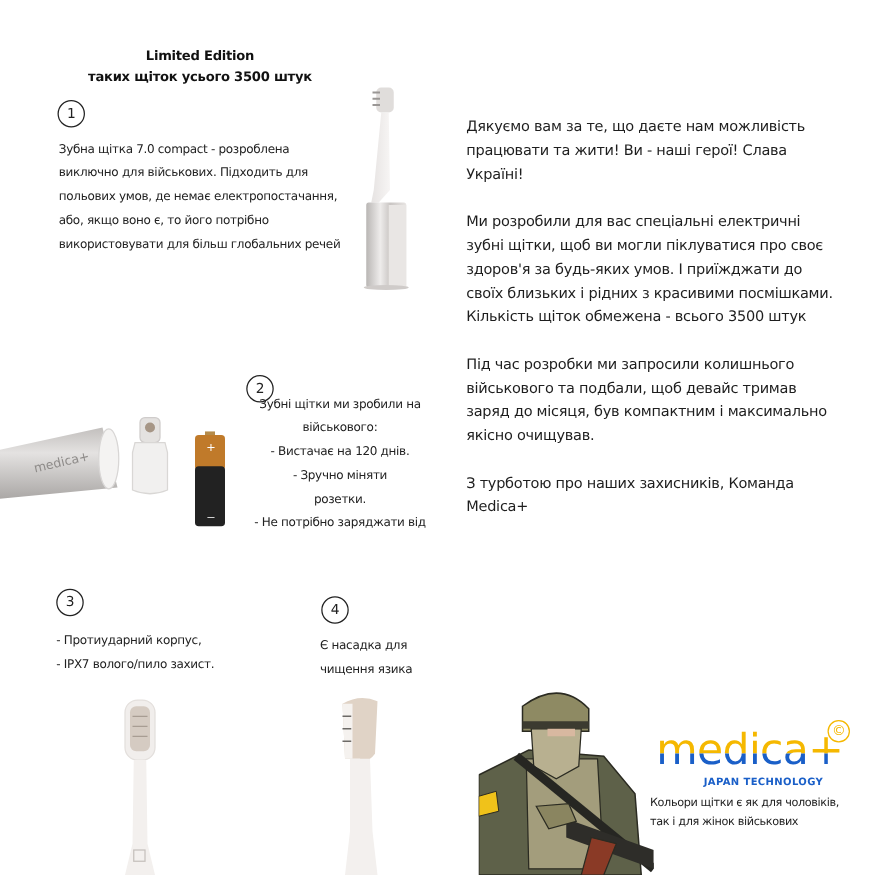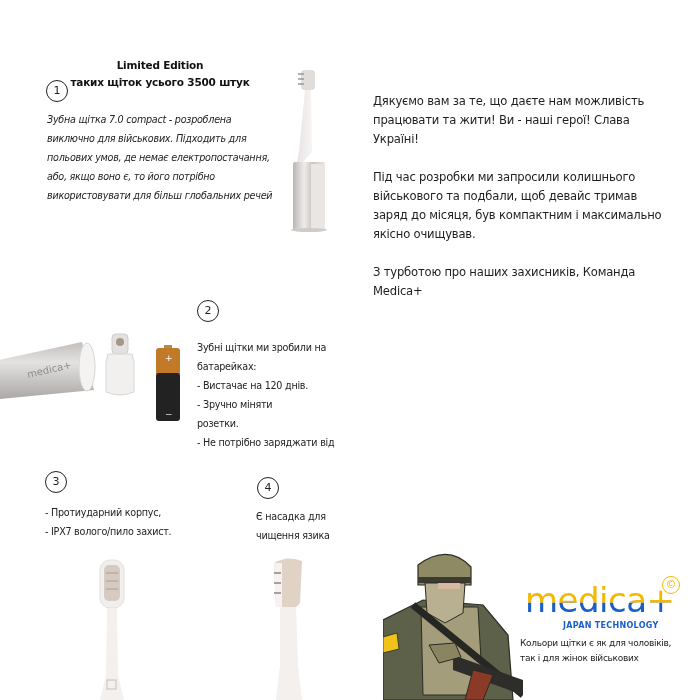--- a/index.html
+++ b/index.html
@@ -1,20 +1,20 @@
 <!DOCTYPE html>
 <html><head>
   <meta charset="utf-8">
   <style>
     * { margin: 0; padding: 0; box-sizing: border-box; }
     html, body { width: 700px; height: 700px; background: #ffffff; overflow: hidden; }
     body { position: relative; font-family: "DejaVu Sans", sans-serif; color: #1e1e1e; }
     .abs { position: absolute; }
 
-    .title { left: 60px; top: 37px; width: 200px; text-align: center; font-size: 10.5px; font-weight: bold; line-height: 17px; color: #111; letter-spacing: -0.2px; margin-top: 20px; }
+    .title { left: 60px; top: 37px; width: 200px; text-align: center; font-size: 10.5px; font-weight: bold; line-height: 17px; color: #111; letter-spacing: -0.2px; }
 
     .num { width: 22px; height: 22px; border: 1.3px solid #222; border-radius: 50%; font-size: 11px; line-height: 19px; text-align: center; color: #222; }
 
     .small { font-size: 9.6px; line-height: 19px; color: #222; letter-spacing: -0.25px; }
     .right-text { left: 373px; top: 92px; width: 300px; font-size: 11.6px; line-height: 19px; color: #1e1e1e; letter-spacing: -0.2px; }
     .right-text p { margin-bottom: 19px; }
 
     
     .tb1 { left: 285px; top: 62px; width: 50px; height: 170px; }
     
@@ -38,21 +38,21 @@
   </style>
 </head>
 <body>
 
 <div class="abs title">
   <div>Limited Edition</div>
   <div>таких щіток усього 3500 штук</div>
 </div>
 
 <div class="abs num" style="left:46px; top:80px;">1</div>
-<div class="abs small" style="left:47px; top:110px; width:240px;font-style:italic;">
+<div class="abs small" style="left:47px; top:110px; width:240px;">
   <div>Зубна щітка 7.0 compact - розроблена</div>
   <div>виключно для військових. Підходить для</div>
   <div>польових умов, де немає електропостачання,</div>
   <div>або, якщо воно є, то його потрібно</div>
   <div>використовувати для більш глобальних речей</div>
 </div>
 
 <svg class="abs tb1" viewBox="0 0 50 170">
   <defs>
     <linearGradient id="metal" x1="0" x2="1" y1="0" y2="0">
@@ -95,23 +95,23 @@
 </svg>
 <svg class="abs battery" viewBox="0 0 26 78">
   <rect x="9" y="0" width="8" height="4" fill="#b58b4a"></rect>
   <rect x="1" y="3" width="24" height="28" rx="3" fill="#c07a2a"></rect>
   <rect x="1" y="28" width="24" height="48" rx="3" fill="#222222"></rect>
   <text x="10" y="16" font-size="9" fill="#fff" font-family="DejaVu Sans, sans-serif">+</text>
   <text x="10" y="72" font-size="9" fill="#ddd" font-family="DejaVu Sans, sans-serif">−</text>
 </svg>
 
 <div class="abs num" style="left:197px; top:300px;">2</div>
-<div class="abs small" style="left:197px; top:338px; width:150px;">
+<div class="abs small" style="left:197px; top:314px; width:150px;text-align:center;">
   <div>Зубні щітки ми зробили на</div>
-  <div>батарейках:</div>
+  <div>військового:</div>
   <div>- Вистачає на 120 днів.</div>
   <div>- Зручно міняти</div>
   <div>розетки.</div>
   <div>- Не потрібно заряджати від</div>
 </div>
 
 <div class="abs num" style="left:45px; top:471px;">3</div>
 <div class="abs small" style="left:45px; top:503px; width:200px;">
   <div>- Протиударний корпус,</div>
   <div>- IPX7 волого/пило захист.</div>
@@ -136,20 +136,21 @@
   <path d="M6 8 Q20 0 34 6 L32 48 Q26 56 20 52 L8 52 Z" fill="#e0d3c6"></path>
   <path d="M6 8 L14 8 L14 52 L8 52 Z" fill="#f5f2ef"></path>
   <line x1="6" y1="18" x2="13" y2="18" stroke="#6d6a67" stroke-width="1.2"></line>
   <line x1="6" y1="28" x2="13" y2="28" stroke="#6d6a67" stroke-width="1.2"></line>
   <line x1="6" y1="38" x2="13" y2="38" stroke="#6d6a67" stroke-width="1.2"></line>
   <path d="M12 52 L28 52 L30 110 L34 145 L8 145 L12 110 Z" fill="#f3f0ee"></path>
 </svg>
 
 <div class="abs right-text">
   <p>Дякуємо вам за те, що даєте нам можливість працювати та жити! Ви - наші герої! Слава Україні!</p>
+  <p>Ми розробили для вас спеціальні електричні зубні щітки, щоб ви могли піклуватися про своє здоров'я за будь-яких умов. І приїжджати до своїх близьких і рідних з красивими посмішками. Кількість щіток обмежена - всього 3500 штук</p>
   <p>Під час розробки ми запросили колишнього військового та подбали, щоб девайс тримав заряд до місяця, був компактним і максимально якісно очищував.</p>
   <p>З турботою про наших захисників, Команда Medica+</p>
 </div>
 
 <svg class="abs soldier" viewBox="0 0 140 155">
   <path d="M0 75 L40 55 L100 60 L125 90 L130 155 L0 155 Z" fill="#5e6149" stroke="#2b2b22" stroke-width="1.2"></path>
   <path d="M38 62 L95 62 L100 150 L40 150 Z" fill="#a39d7c" stroke="#2b2b22" stroke-width="1"></path>
   <path d="M35 20 Q65 -2 88 22 L88 40 L35 40 Z" fill="#8e8a63" stroke="#2b2b22" stroke-width="1.2"></path>
   <rect x="35" y="32" width="53" height="6" fill="#3c3b30"></rect>
   <path d="M42 38 L82 38 L80 68 L62 78 L44 68 Z" fill="#b8b090" stroke="#2b2b22" stroke-width="1"></path>

